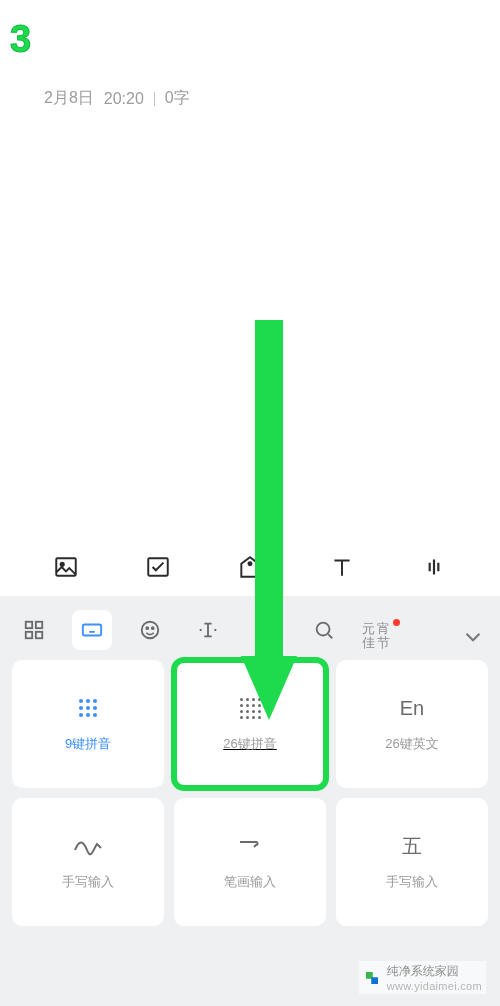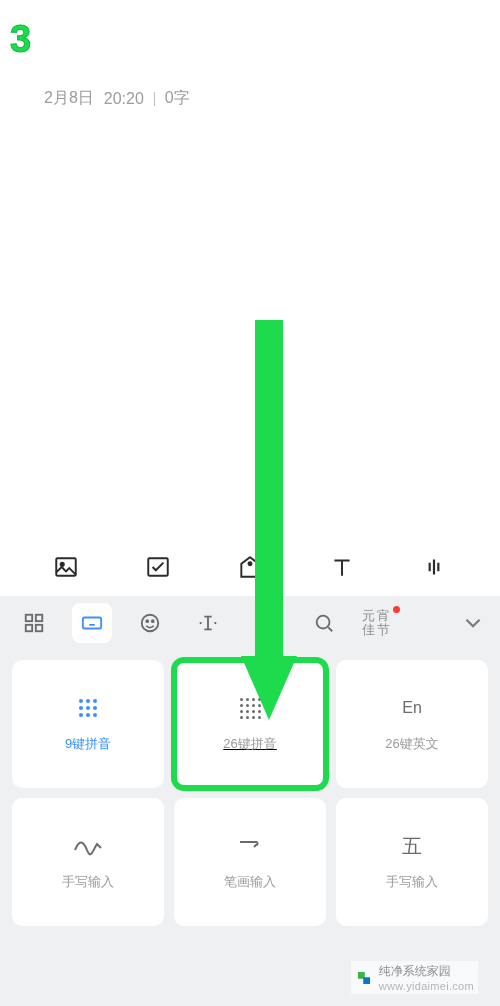--- a/index.html
+++ b/index.html
@@ -23,21 +23,21 @@
     display: flex; justify-content: space-around; align-items: center;
     padding: 14px 20px;
   }
   .editor-toolbar .tb-icon { width: 26px; height: 26px; color: #2b2b2b; }
 
   .kb-panel {
     position: absolute; left: 0; right: 0; top: 596px; bottom: 0;
     background: #eef0f2;
   }
   .kb-tabbar {
-    height: 54px; display: flex; align-items: center; gap: 18px;
+    height: 54px; display: flex; align-items: flex-end; gap: 18px;
     padding-left: 14px; padding-right: 14px;
   }
   .tab-btn {
     width: 40px; height: 40px; border-radius: 8px;
     display: flex; align-items: center; justify-content: center;
     color: #6a6a6a; background: transparent;
   }
   .tab-btn.active { background: #fff; color: #3b8fff; }
   .tab-icon { width: 22px; height: 22px; }
   .promo {
@@ -59,27 +59,27 @@
   }
   .kb-card.focus { outline: 6px solid #1edb4d; outline-offset: -3px; text-decoration: underline; }
   .kb-card .card-icon { height: 26px; display: flex; align-items: center; justify-content: center; color: #6b6b6b; font-size: 22px; }
   .kb-card .card-label { font-size: 13px; color: #9a9a9a; }
   .kb-card.accent .card-icon { color: #3b8fff; }
   .kb-card.accent .card-label { color: #3b8fff; }
 
   .arrow-overlay { position: absolute; left: 241px; top: 320px; width: 56px; height: 400px; pointer-events: none; }
 
   .watermark {
-    position: absolute; right: 22px; bottom: 12px;
+    position: absolute; right: 14px; bottom: 12px;
     display: flex; align-items: center; gap: 6px;
     font-size: 12px; color: #8c8c8c; background: rgba(255,255,255,.6); padding: 2px 4px;
   }
   .wm-sub { font-size: 11px; color: #b5b5b5; display: block; letter-spacing: .3px; }
   .wm-logo { width: 18px; height: 18px; }
-  .en-tag { font-size:16px;color:#6b6b6b;font-weight:500;}
+  .en-tag { font-size:20px;color:#6b6b6b;font-weight:500;}
   .wu-tag { font-size:20px;color:#6b6b6b;font-weight:400;}
   .dots9 { display:grid;grid-template-columns:repeat(3,4px);grid-template-rows:repeat(3,4px);gap:3px;}
   .dots9 span{width:4px;height:4px;background:#3b8fff;border-radius:50%;}
   .dots16 { display:grid;grid-template-columns:repeat(4,3px);grid-template-rows:repeat(4,3px);gap:3px;}
   .dots16 span{width:3px;height:3px;background:#6b6b6b;border-radius:50%;}
 </style>
 </head>
 <body>
 
 <div class="page">

